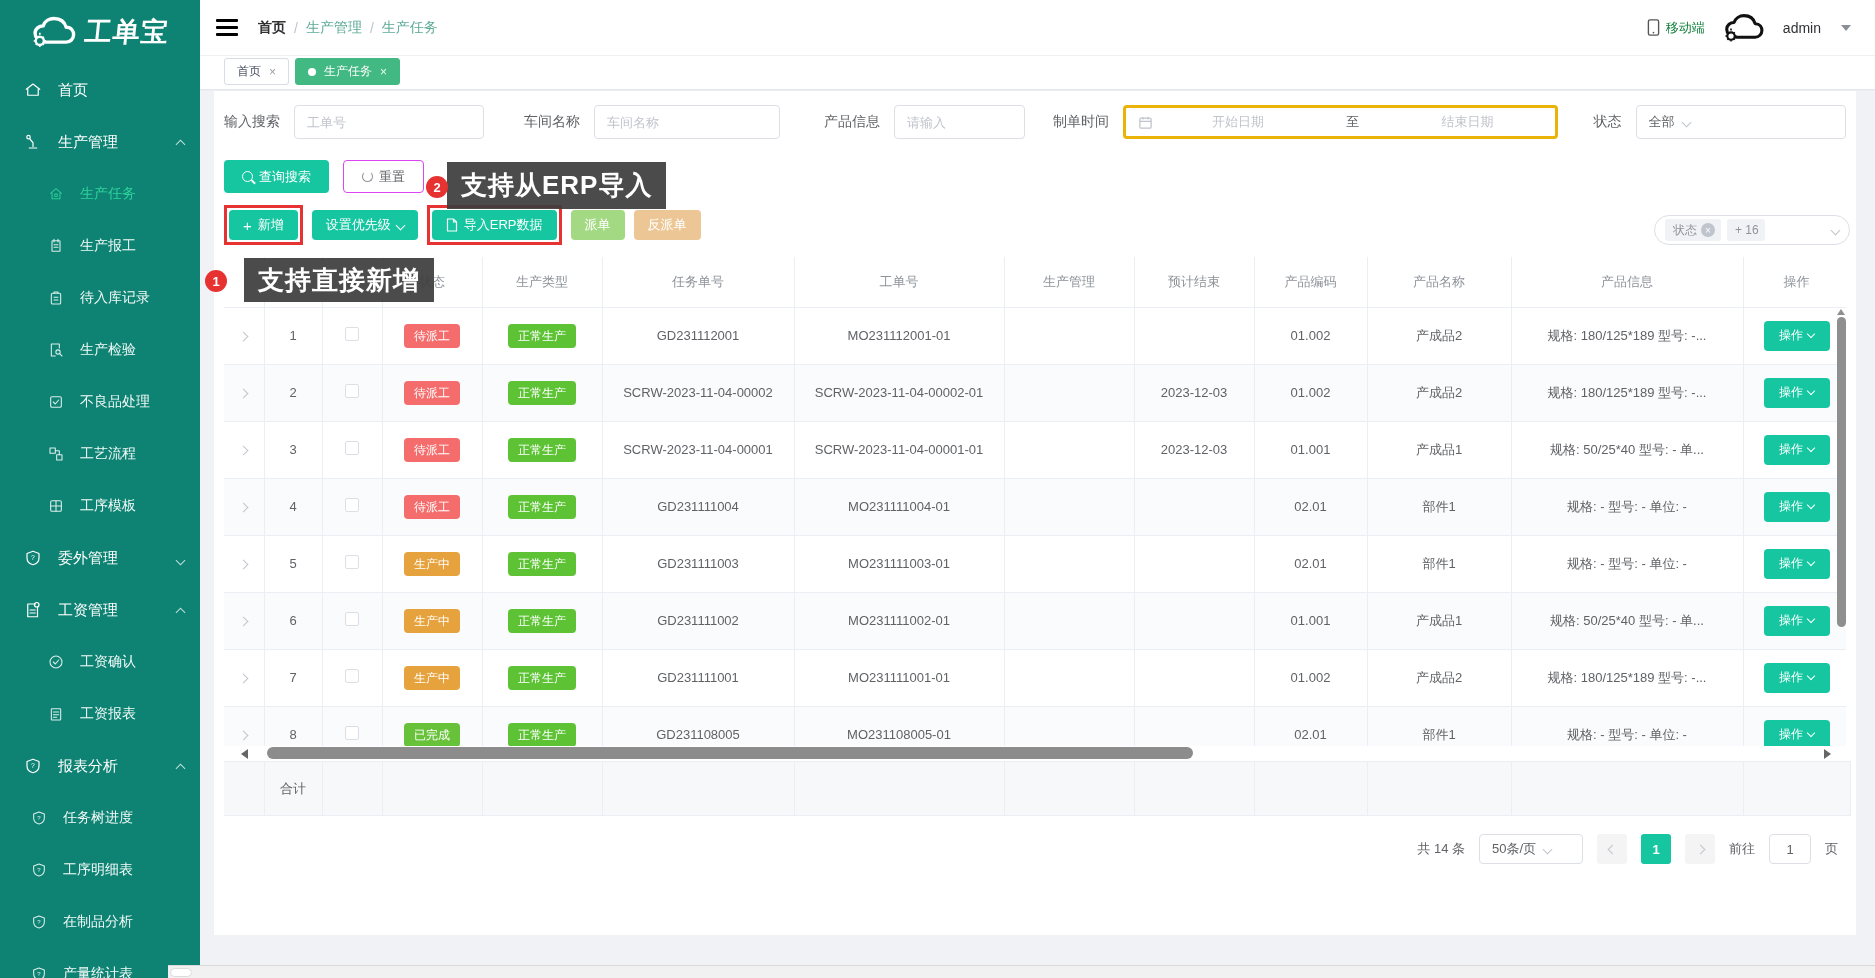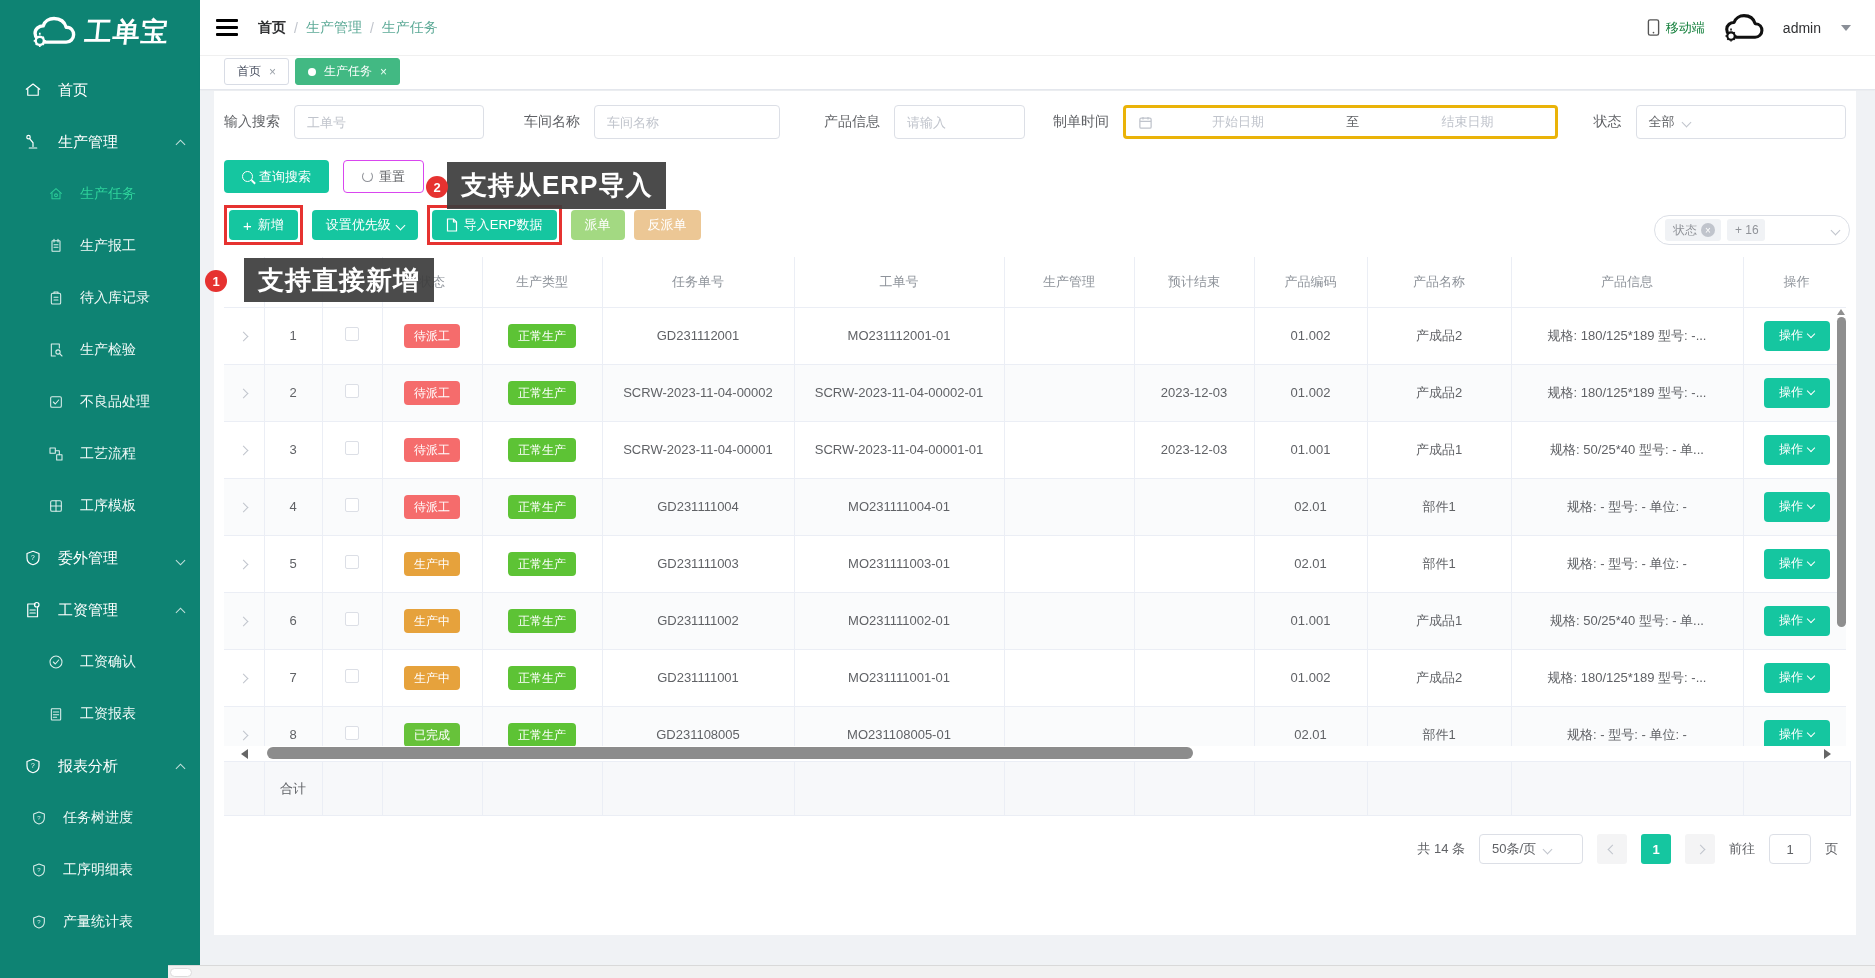--- a/index.html
+++ b/index.html
@@ -297,20 +297,29 @@
       <span>任务树进度</span>
     </div>
     <div class="sub-item deep">
       <span class="mi-icon">
           <svg class="ic" viewBox="0 0 24 24">
             <path d="M12 3l8 3v6c0 5-4 8-8 9-4-1-8-4-8-9V6z"></path>
             <text x="12" y="15" font-size="9" text-anchor="middle" fill="currentColor" stroke="none">?</text>
           </svg>
         </span>
       <span>工序明细表</span>
+    </div>
+    <div class="sub-item deep">
+      <span class="mi-icon">
+          <svg class="ic" viewBox="0 0 24 24">
+            <path d="M12 3l8 3v6c0 5-4 8-8 9-4-1-8-4-8-9V6z"></path>
+            <text x="12" y="15" font-size="9" text-anchor="middle" fill="currentColor" stroke="none">?</text>
+          </svg>
+        </span>
+      <span>在制品分析</span>
     </div>
     <div class="sub-item deep">
       <span class="mi-icon">
           <svg class="ic" viewBox="0 0 24 24">
             <path d="M12 3l8 3v6c0 5-4 8-8 9-4-1-8-4-8-9V6z"></path>
             <text x="12" y="15" font-size="9" text-anchor="middle" fill="currentColor" stroke="none">?</text>
           </svg>
         </span>
       <span>产量统计表</span>
     </div>

